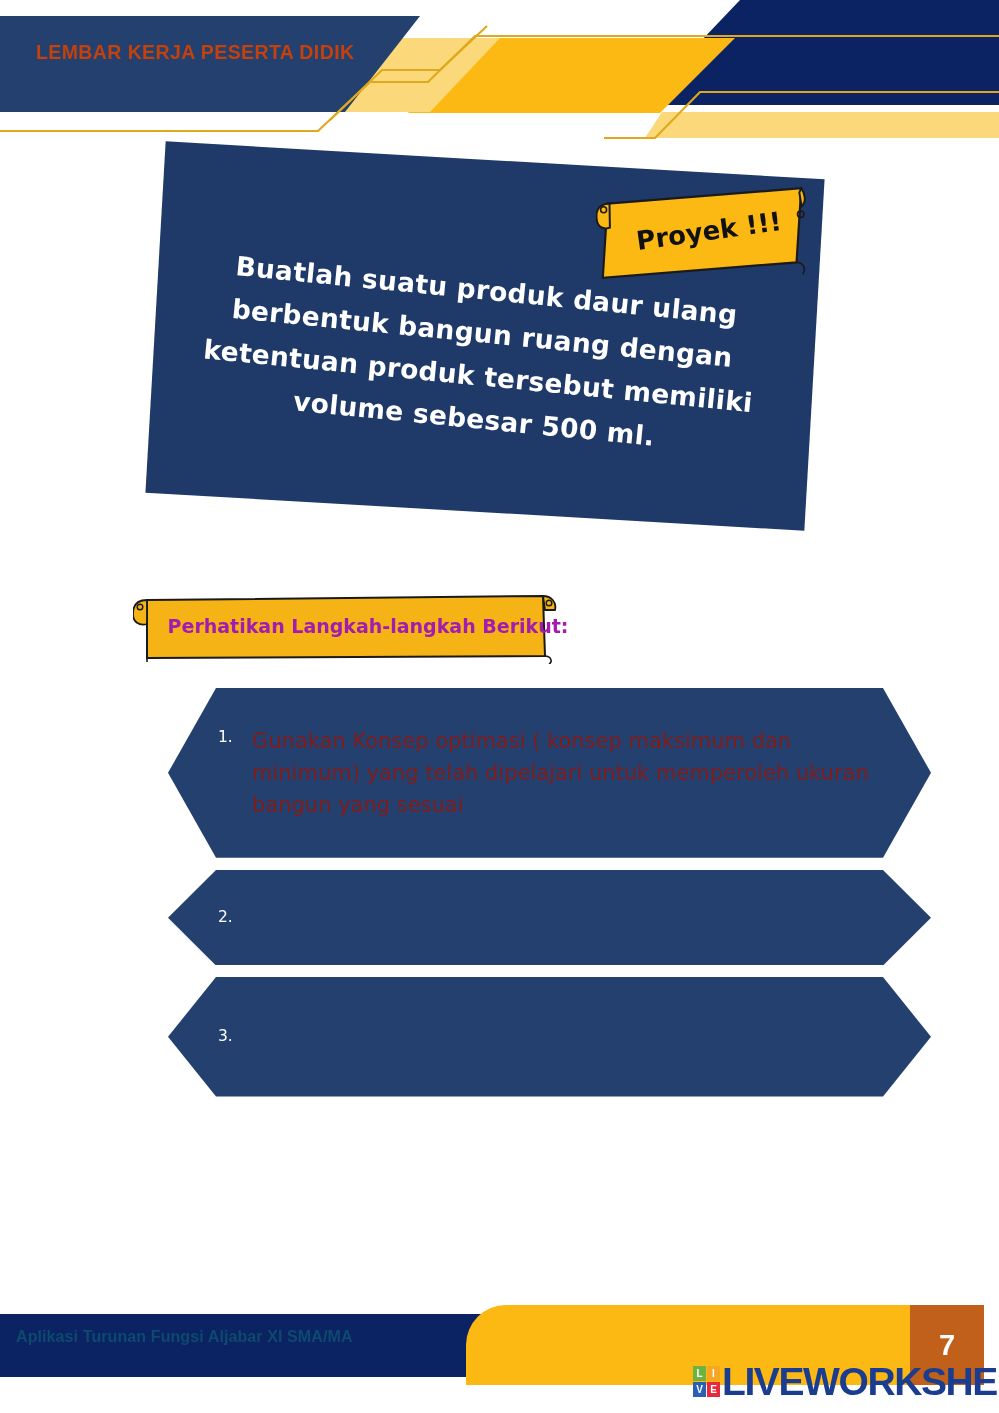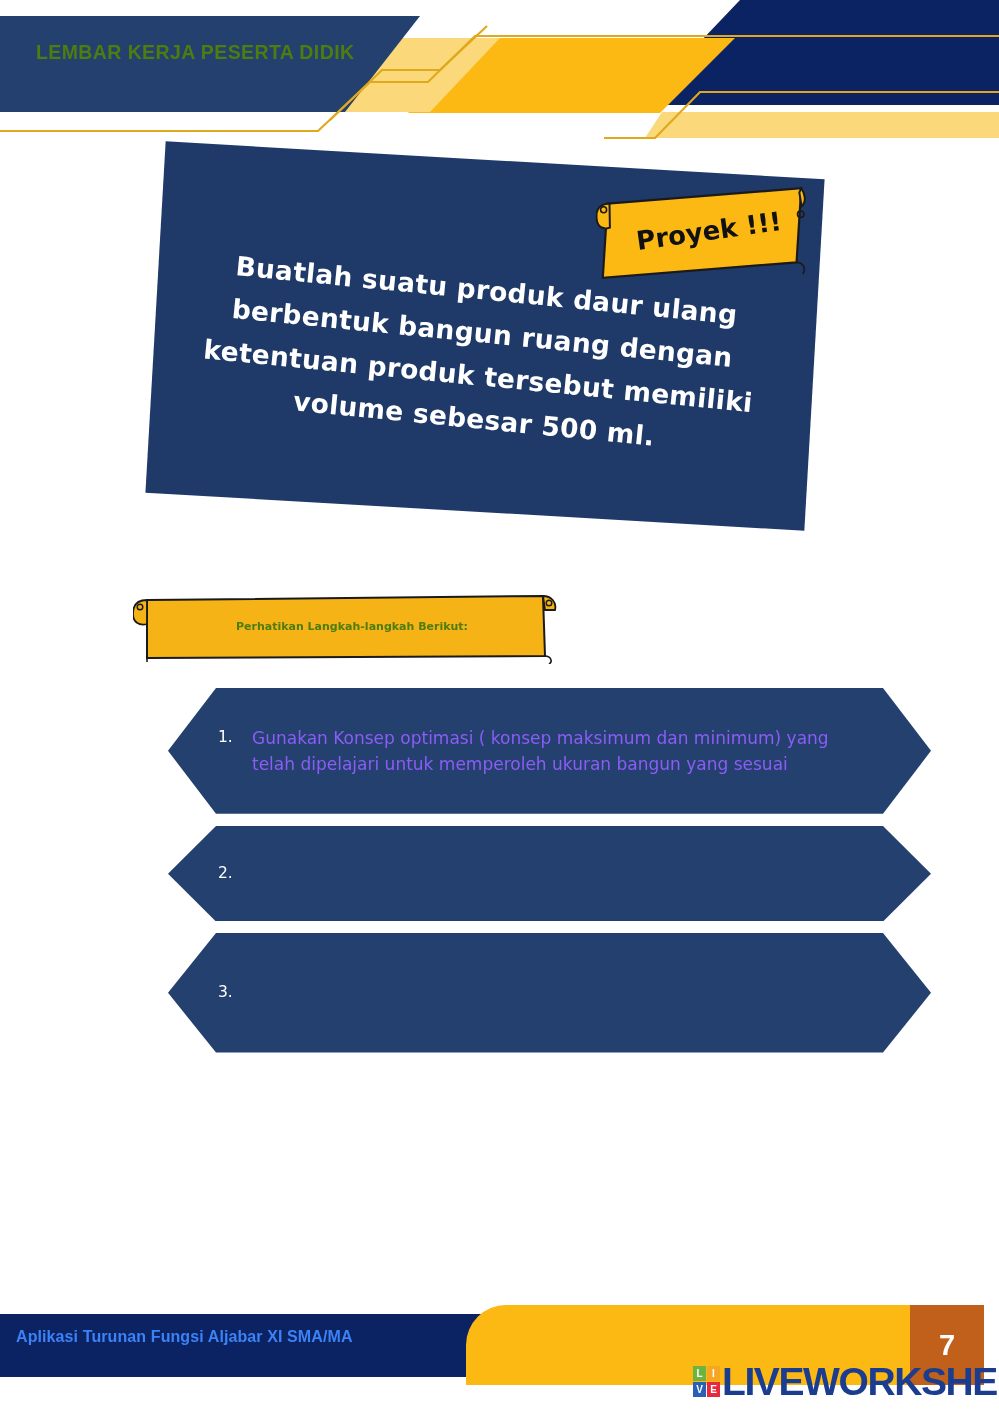--- a/index.html
+++ b/index.html
@@ -32,21 +32,21 @@
     width: 999px;
     height: 140px;
   }
   .header svg { display: block; }
 
   .header-title {
     position: absolute;
     left: 36px;
     top: 38px;
     width: 330px;
-    color: #4d7c0f;
+    color: #c2410c;
     font-size: 19.5px;
     font-weight: bold;
     line-height: 1.45;
     letter-spacing: 0.4px;
     font-family: "Liberation Sans", sans-serif;
   }
 
   
   .project-banner-wrap {
     position: absolute;
@@ -111,29 +111,29 @@
   
   .steps-scroll {
     position: absolute;
     left: 133px;
     top: 592px;
     width: 424px;
     height: 72px;
   }
   .steps-scroll-label {
     position: absolute;
-    left: 0;
+    left: 16px;
     top: 0;
     width: 424px;
     height: 68px;
     display: flex;
     align-items: center;
     justify-content: center;
-    color: #4d7c0f;
-    font-size: 11px;
+    color: #a21caf;
+    font-size: 19px;
     font-weight: bold;
     padding-left: 14px;
     box-sizing: border-box;
     font-family: "DejaVu Sans", sans-serif;
   }
 
   
   .steps {
     position: absolute;
     left: 168px;
@@ -163,22 +163,22 @@
   .step-num {
     flex: 0 0 auto;
     width: 34px;
     color: #ffffff;
     font-size: 15.5px;
     line-height: 1.52;
     font-family: "DejaVu Sans", sans-serif;
   }
   .step-text {
     flex: 1 1 auto;
-    color: #8b5cf6;
-    font-size: 17px;
+    color: #7f1d1d;
+    font-size: 21px;
     line-height: 1.52;
     text-align: justify;
     font-family: "DejaVu Sans", sans-serif;
   }
   .step-text.left { text-align: left; }
   .step-1 .step-body { padding-top: 38px; padding-bottom: 36px; }
   .step-2 .step-body { padding-top: 36px; padding-bottom: 36px; }
   .step-3 .step-body { padding-top: 48px; padding-bottom: 48px; }
 
   
@@ -227,21 +227,21 @@
     justify-content: center;
     color: #ffffff;
     font-size: 29px;
     font-weight: bold;
     font-family: "Liberation Sans", sans-serif;
   }
   .footer-title {
     position: absolute;
     left: 16px;
     top: 40px;
-    color: #3b82f6;
+    color: #0c4a6e;
     font-size: 16px;
     font-weight: bold;
     letter-spacing: 0.1px;
     font-family: "Liberation Sans", sans-serif;
   }
 
   
   .lws-logo {
     position: absolute;
     left: 693px;

